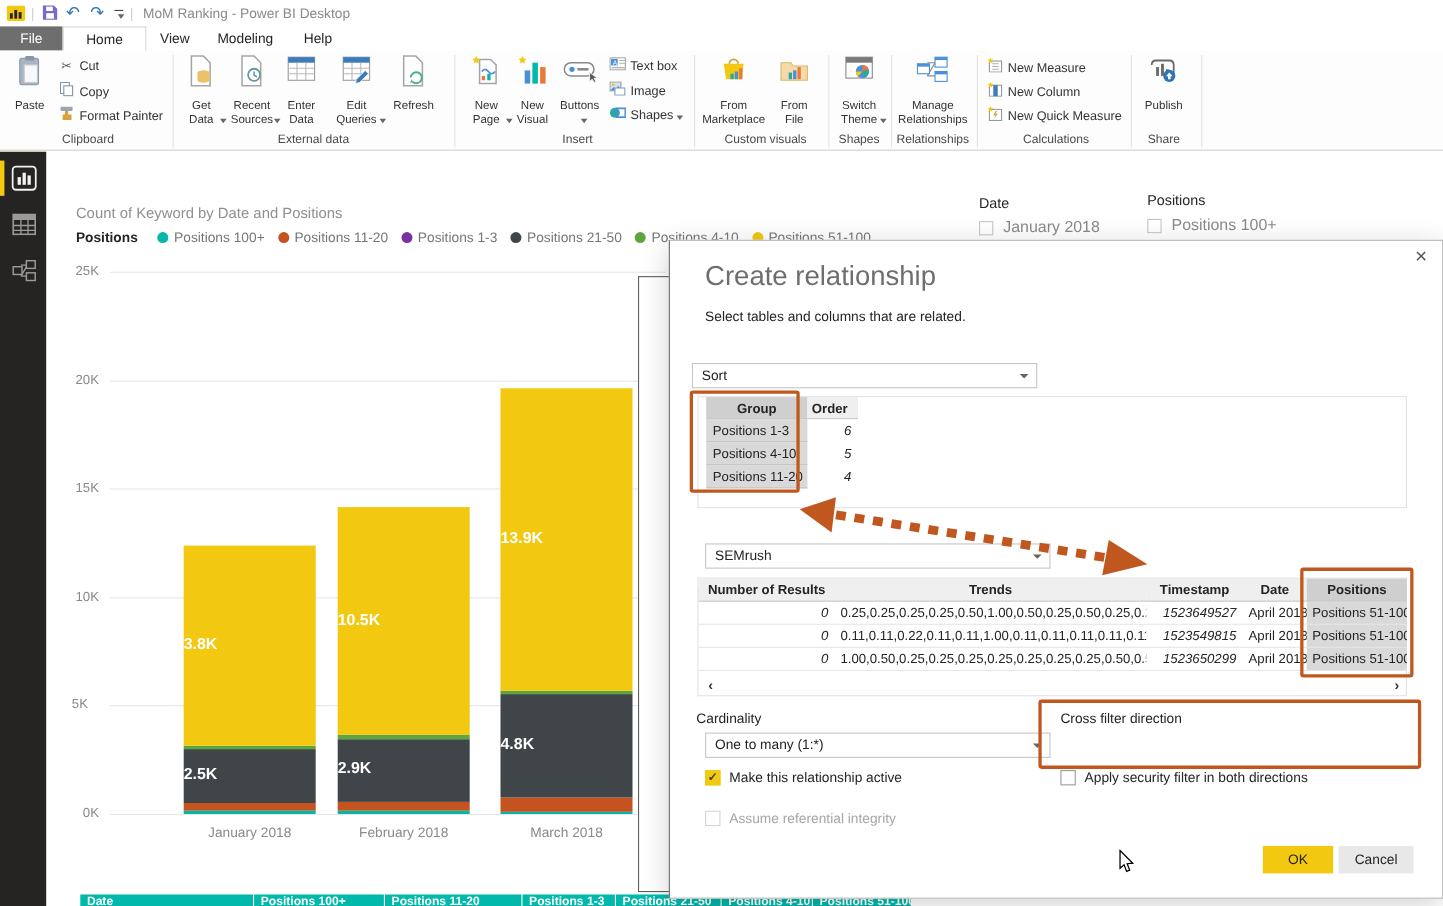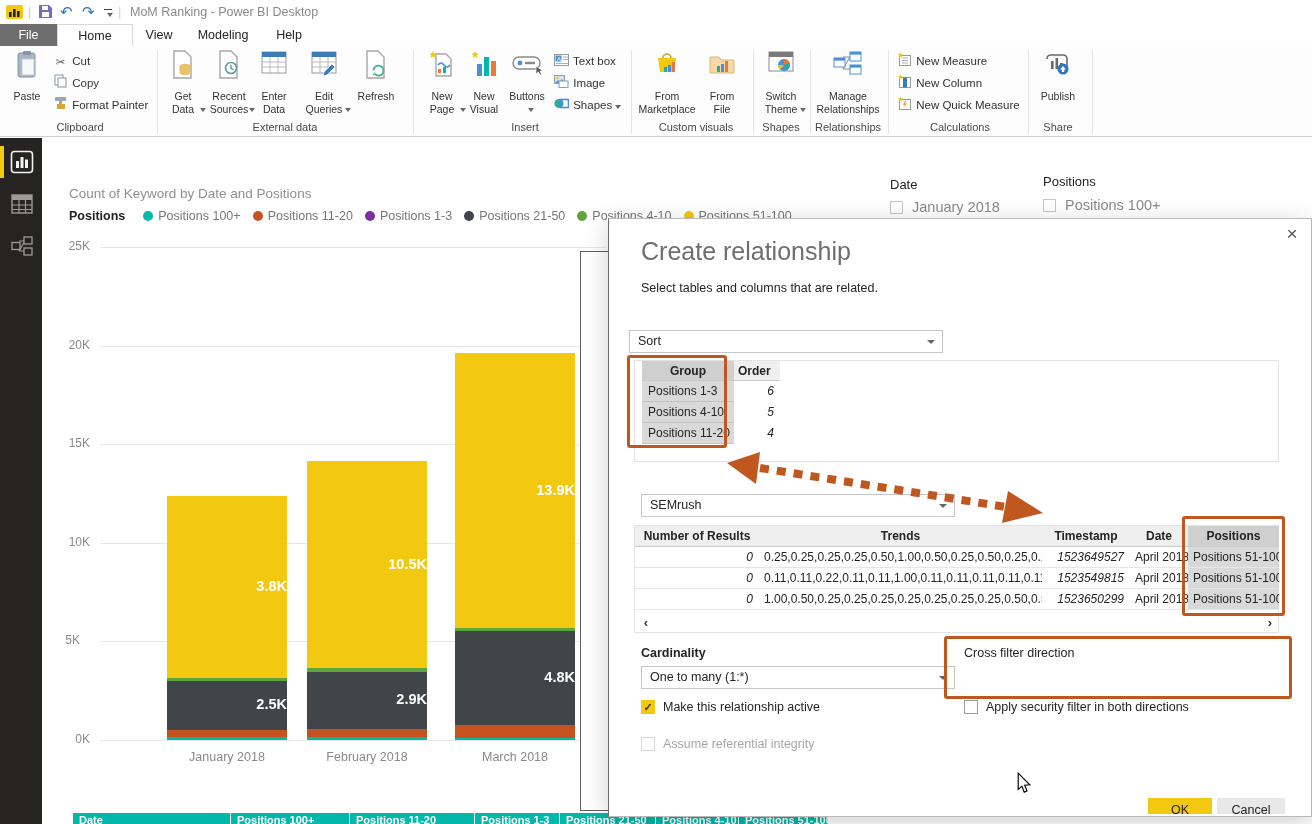--- a/index.html
+++ b/index.html
@@ -44,21 +44,21 @@
   
   #chart-title { font-size:13.5px; color:#8F8F8F; }
   #legend { display:flex; align-items:center; gap:12px; font-size:12.5px; color:#777; white-space:nowrap; }
   #legend .lg-title { font-weight:bold; color:#252423; margin-right:6px; }
   .lg-item { display:flex; align-items:center; gap:5px; }
   .lg-dot { width:10px; height:10px; border-radius:50%; }
   .gridline { position:absolute; height:1px; background:#E6E6E6; }
   .ytick { position:absolute; width:36px; text-align:right; font-size:12px; color:#8A8A8A; }
   .xlabel { position:absolute; text-align:center; font-size:12.5px; color:#8A8A8A; }
   .barseg { position:absolute; }
-  .barlabel { position:absolute; color:#fff; font-weight:bold; font-size:14.5px; text-align:right;padding-left:8px; }
+  .barlabel { position:absolute; color:#fff; font-weight:bold; font-size:14.5px; text-align:left; }
 
   
   .slicer-title { font-size:13px; color:#252423; }
   .slicer-item { display:flex; align-items:center; gap:9px; font-size:14.5px; color:#8A8A8A; }
   .cb { width:13px; height:13px; border:1px solid #C6C6C6; background:#fff; }
 
   
   #strip-panel { left:580px; top:251px; width:30px; height:560px; background:#fff;
                  border:1px solid #5F5F5F; z-index:40; }
 
@@ -74,21 +74,21 @@
         font-size:12.5px; line-height:21px; padding-left:8px; color:#252423; }
   .dd .caret { position:absolute; right:7px; top:9px; width:0; height:0;
         border-left:4px solid transparent; border-right:4px solid transparent; border-top:4px solid #666; }
   .tbl-region { position:absolute; border:1px solid #E3E3E3; background:#fff; }
   .dlg-label { position:absolute; font-size:12.5px; color:#252423; }
   .chk-row { position:absolute; display:flex; align-items:center; gap:8px; font-size:12.5px; color:#252423; }
   .chk { width:14px; height:14px; border:1px solid #9A9A9A; background:#fff; font-size:11px;
          line-height:13px; text-align:center; }
   .chk.on { background:#F2C811; border-color:#F2C811; color:#3B3B3B; font-weight:bold; }
   .chk.dis { border-color:#D6D6D6; }
-  .btn { position:absolute; height:16px; text-align:center; font-size:12.5px; line-height:25px; cursor:default;margin-top:29px; }
+  .btn { position:absolute; height:25px; text-align:center; font-size:12.5px; line-height:25px; cursor:default; }
   #btn-ok { background:#F2C811; color:#252423; }
   #btn-cancel { background:#E8E8E8; color:#252423; }
 
   .cell { position:absolute; overflow:hidden; white-space:nowrap; font-size:12px; line-height:20px; }
   .hdr { font-weight:bold; background:#EFEFEF; border-bottom:1px solid #C9C9C9; }
   .selcol { background:#D9D9D9; border-bottom:1px solid #C3C3C3; }
   .selhdr { background:#CFCFCF; }
   .num { font-style:italic; text-align:right; padding-right:6px; }
 
   .anno { z-index:55; }
@@ -543,21 +543,21 @@
       <div class="cell" style="left: 124px; top: 63px; width: 283px; height: 21px; text-align: left; padding-left: 5px; padding-right: 6px; border-bottom: 1px solid rgb(230, 230, 230);">1.00,0.50,0.25,0.25,0.25,0.25,0.25,0.25,0.25,0.50,0.50,...</div>
       <div class="cell" style="left: 407px; top: 63px; width: 88px; height: 21px; text-align: right; padding-left: 5px; padding-right: 6px; border-bottom: 1px solid rgb(230, 230, 230); font-style: italic;">1523650299</div>
       <div class="cell" style="left: 495px; top: 63px; width: 58px; height: 21px; text-align: left; padding-left: 5px; padding-right: 6px; border-bottom: 1px solid rgb(230, 230, 230);">April 2018</div>
       <div class="cell selcol" style="left: 553px; top: 63px; width: 91px; height: 21px; text-align: left; padding-left: 5px; padding-right: 6px; border-bottom: 1px solid rgb(230, 230, 230);">Positions 51-100</div>
       <div class="cell" style="left: 4px; top: 87px; width: 14px; height: 16px; font-weight: bold; color: rgb(51, 51, 51); font-size: 13px; text-align: center;">‹</div>
       <div style="left: 22px; top: 90px; width: 604px; height: 9px; background: rgb(241, 241, 241);"></div>
       <div style="left: 318px; top: 90px; width: 230px; height: 9px; background: rgb(201, 201, 201);"></div>
       <div class="cell" style="left: 628px; top: 87px; width: 14px; height: 16px; font-weight: bold; color: rgb(51, 51, 51); font-size: 13px; text-align: center;">›</div>
     </div>
 
-  <div class="dlg-label" style="left:32px;top:427px;font-weight:bold;">Cardinality</div>
+  <div class="dlg-label" style="left:24px;top:427px;">Cardinality</div>
   <div class="dd" style="left:32px;top:447px;width:314px;">
     <span>One to many (1:*)</span><span class="caret"></span>
   </div>
 
   <div class="dlg-label" style="left:355px;top:427px;">Cross filter direction</div>
 
   <div class="chk-row" style="left:32px;top:481px;">
     <span class="chk on">✓</span>
     <span>Make this relationship active</span>
   </div>

